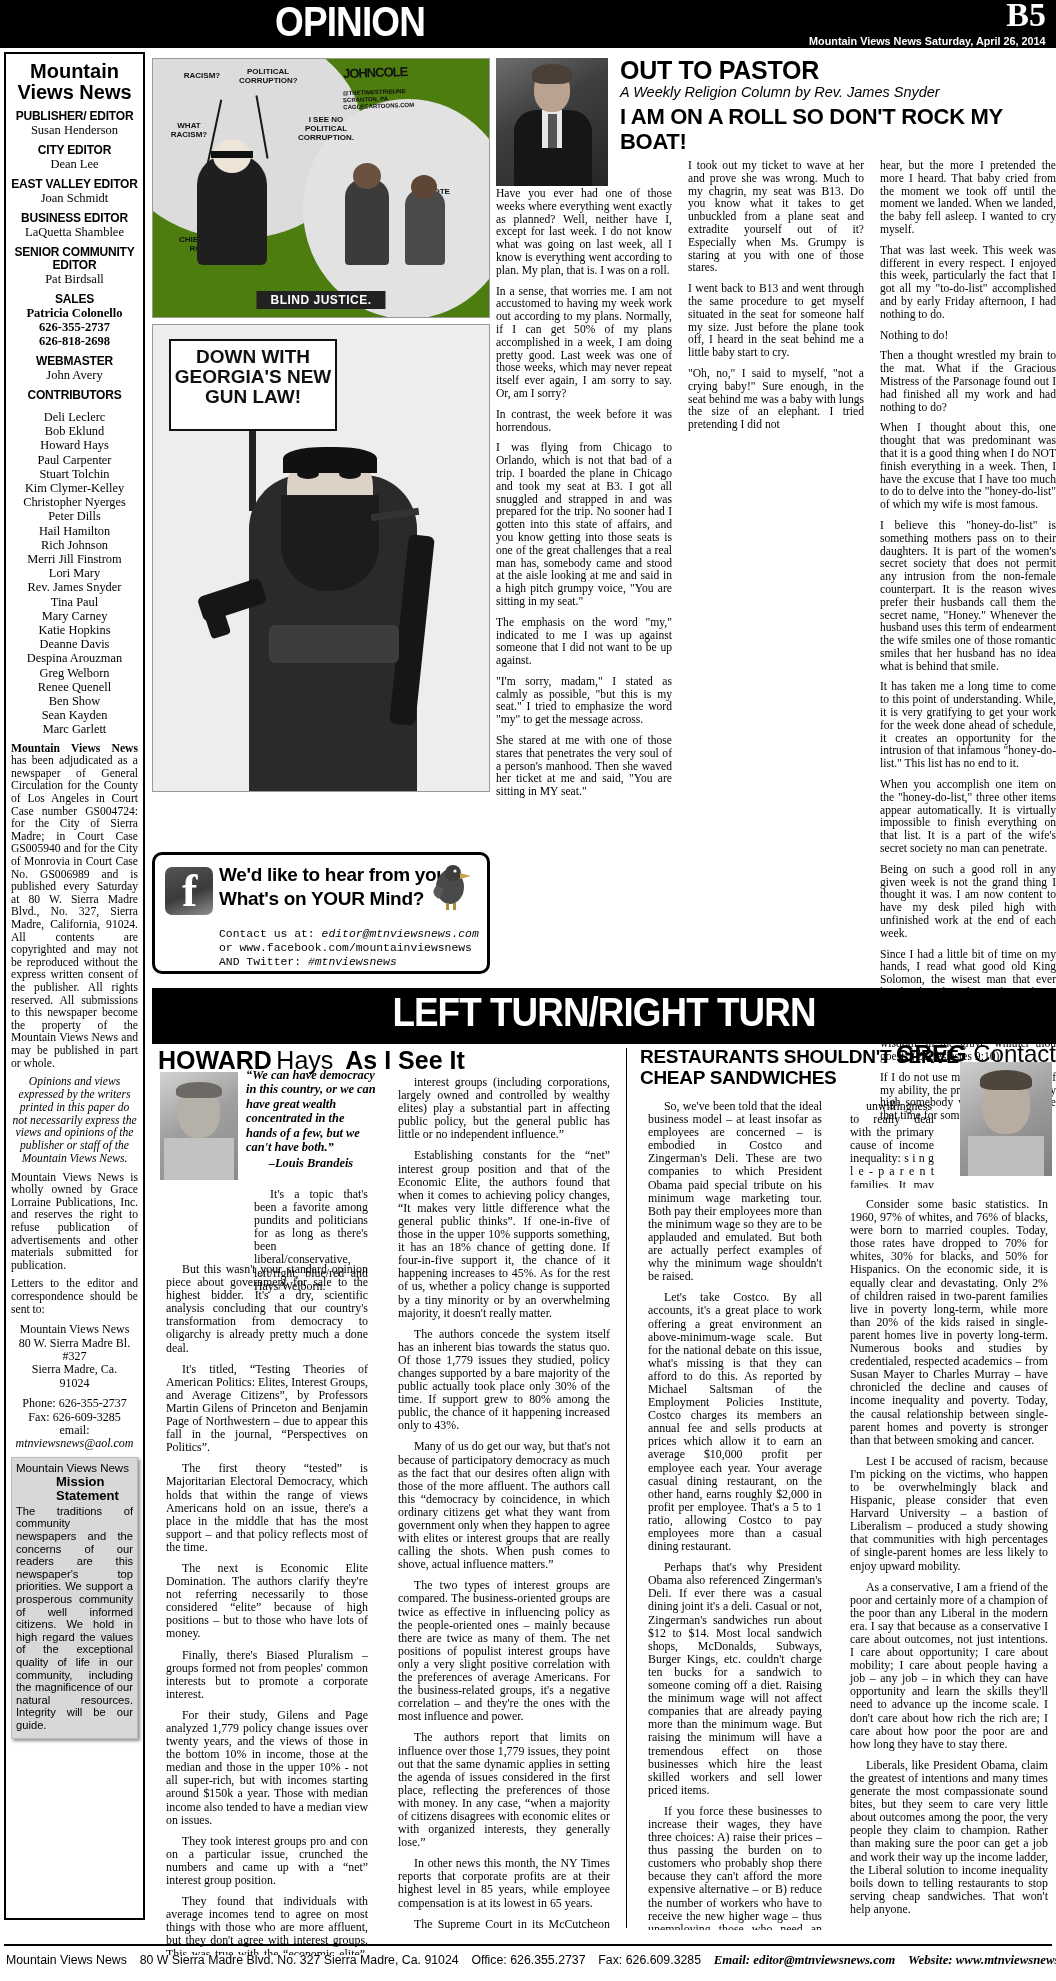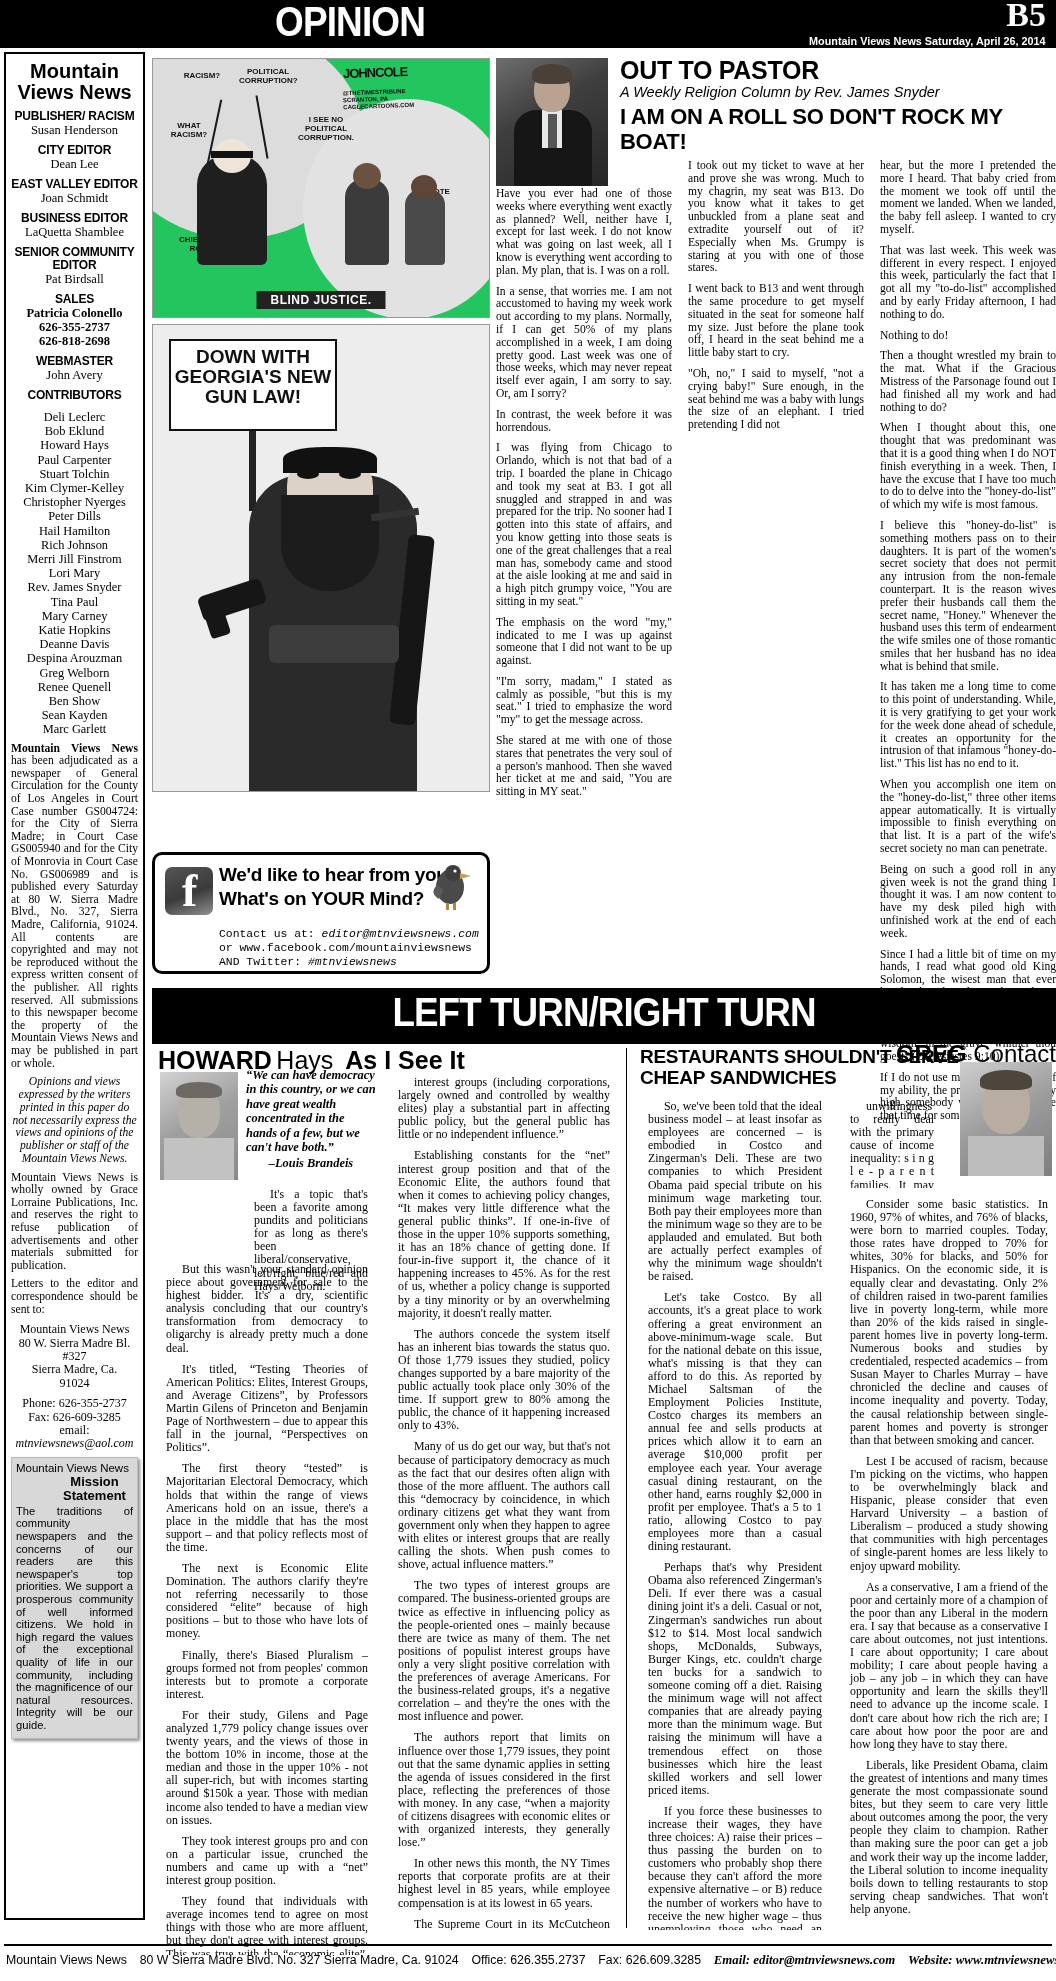--- a/index.html
+++ b/index.html
@@ -74,30 +74,30 @@
     margin-top:6px; background:#d8d8d8; border:1px solid #bbb;
     padding:4px 4px 6px 4px;
     box-shadow:2px 2px 3px rgba(0,0,0,0.45);
   }
   .mission-h1{
     font-family:"Liberation Sans", sans-serif; font-size:11.5px; line-height:13px;
     text-align:left;
   }
   .mission-h2{
     font-family:"Liberation Sans", sans-serif; font-weight:bold;
-    font-size:13px; line-height:14px; text-align:center;margin-left:40px;
+    font-size:13px; line-height:14px; margin-left:40px;
   }
   .mission-text{
     font-family:"Liberation Sans", sans-serif; font-size:11.2px; line-height:12.6px;
     text-align:justify; margin-top:2px;
   }
 
   
   .cartoon-box{
-    position:absolute; border:1px solid #999; background:#22c55e; overflow:hidden;
+    position:absolute; border:1px solid #999; background:#4d7c0f; overflow:hidden;
   }
   #cartoon1{ left:152px; top:58px; width:338px; height:260px; }
   #cartoon2{ left:152px; top:324px; width:338px; height:468px; }
 
   .c-caption{
     position:absolute; bottom:8px; left:50%; transform:translateX(-50%);
     background:#222; color:#fff; font-family:"Liberation Sans", sans-serif;
     font-weight:bold; font-size:12px; padding:2px 14px; letter-spacing:0.5px;
   }
   .c-sign{
@@ -292,21 +292,21 @@
 <div class="top-banner">
   <div class="section-title">OPINION</div>
   <div class="page-num">B5</div>
   <div class="dateline">Mountain Views News  Saturday, April 26, 2014</div>
 </div>
 
 <div class="masthead">
   <div class="mh-title">Mountain Views News</div>
 
   <div>
-    <div class="mh-role">PUBLISHER/ RACISM</div>
+    <div class="mh-role">PUBLISHER/ EDITOR</div>
     <div class="mh-name">Susan Henderson</div>
     <div class="mh-role">CITY EDITOR</div>
     <div class="mh-name">Dean Lee</div>
     <div class="mh-role">EAST VALLEY EDITOR</div>
     <div class="mh-name">Joan Schmidt</div>
     <div class="mh-role">BUSINESS EDITOR</div>
     <div class="mh-name">LaQuetta Shamblee</div>
     <div class="mh-role">SENIOR COMMUNITY EDITOR</div>
     <div class="mh-name">Pat Birdsall</div>
     <div class="mh-role">SALES</div>

